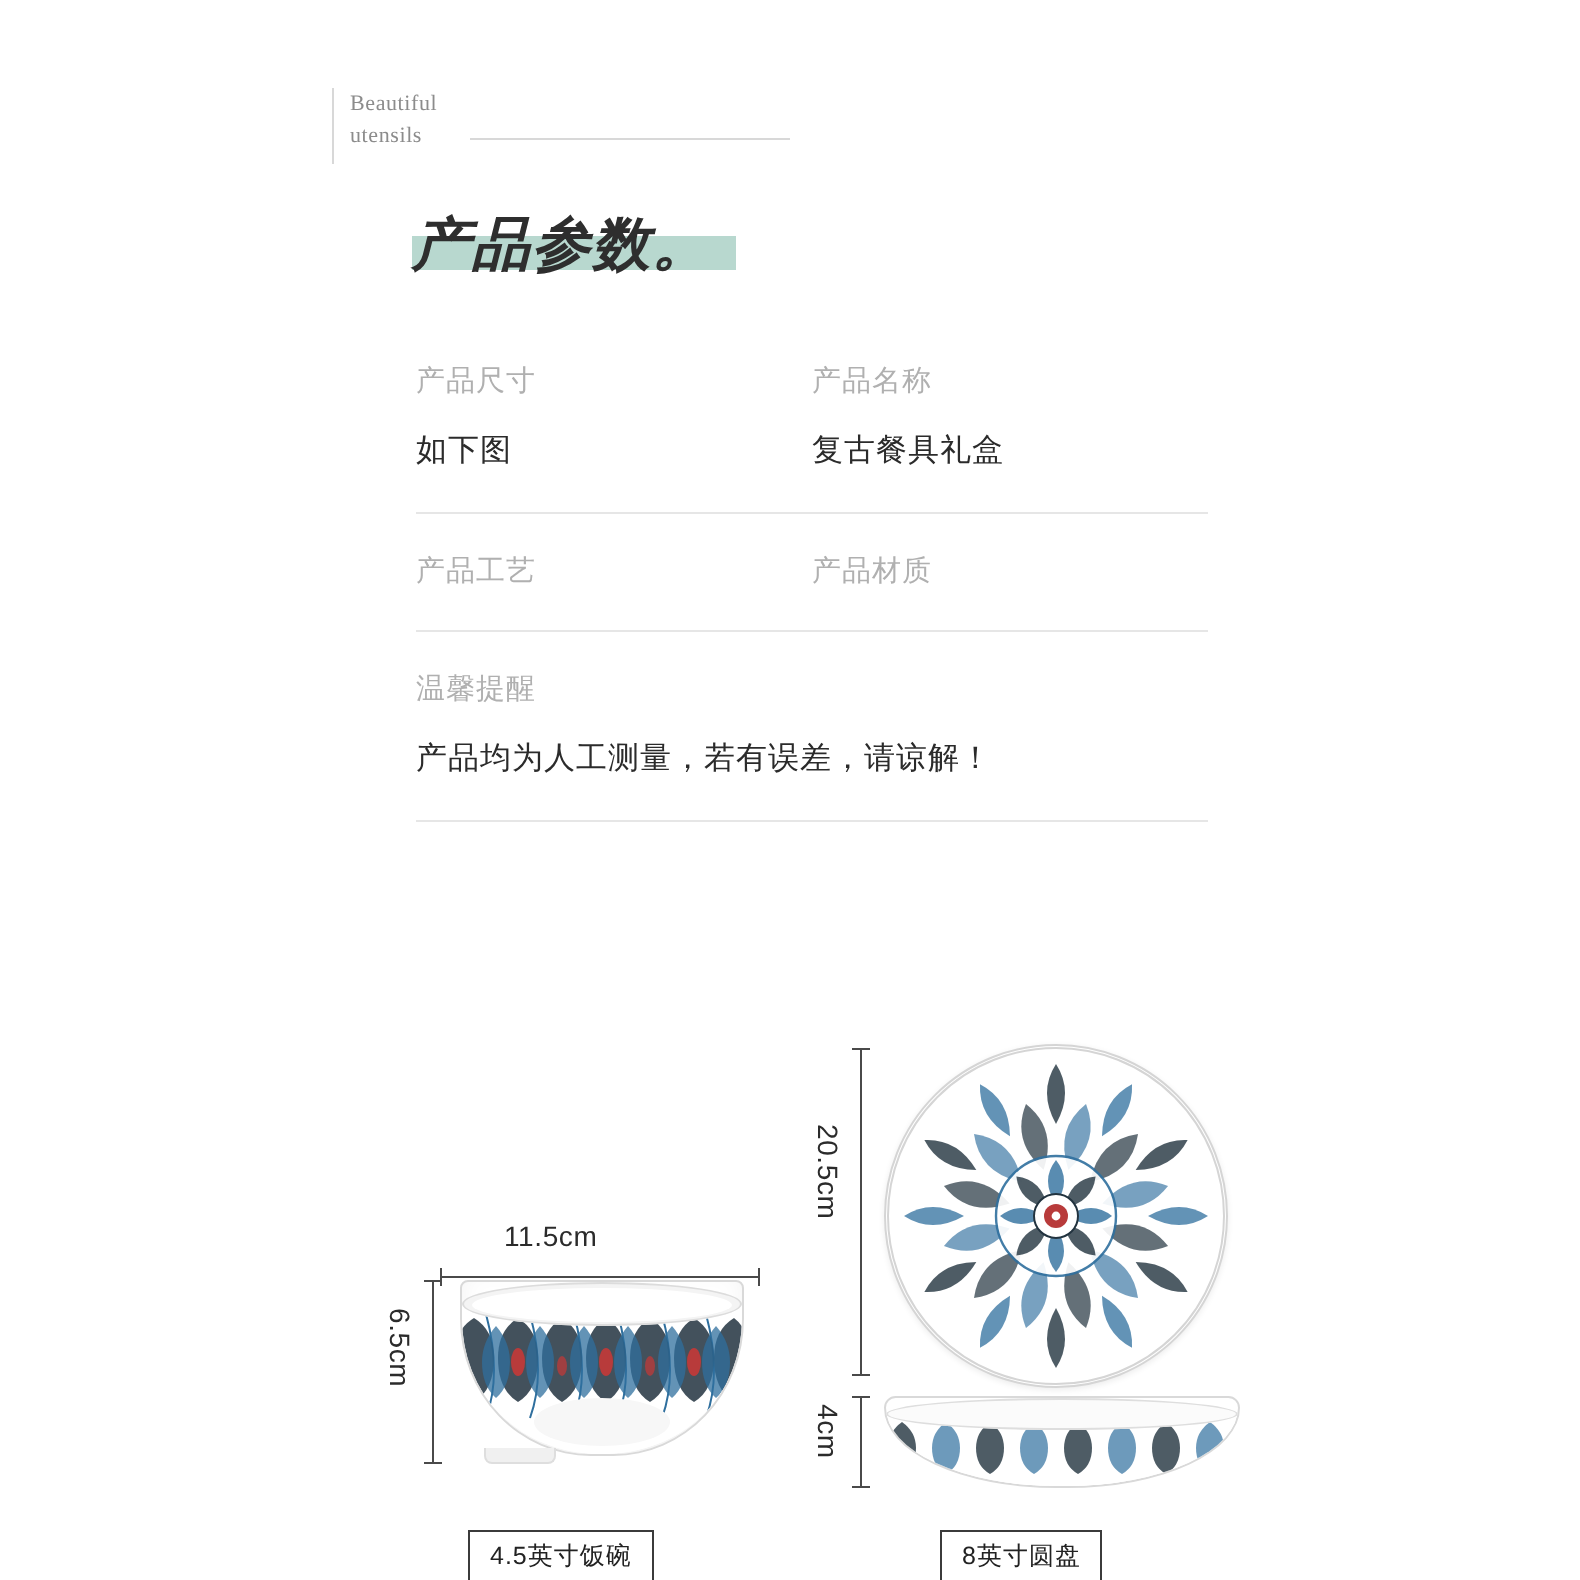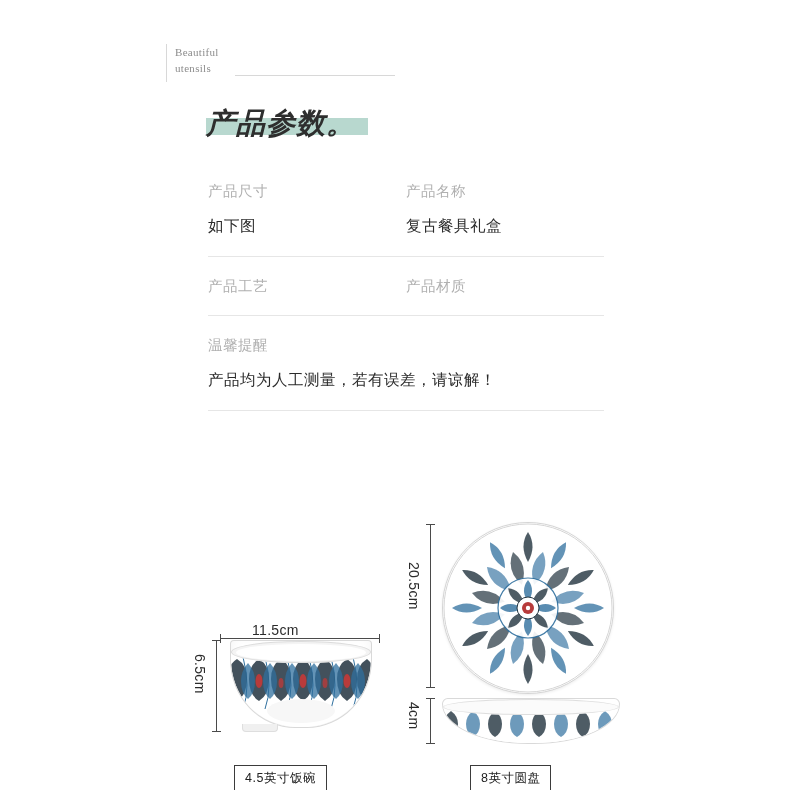--- a/index.html
+++ b/index.html
@@ -33,21 +33,21 @@
   .eyebrow .line1,
   .eyebrow .line2 {
     font-size: 11px;
     color: #8c8c8c;
     letter-spacing: 0.3px;
     line-height: 16px;
     font-family: "Liberation Serif", serif;
   }
   .eyebrow .line2row {
     display: flex;
-    align-items: flex-end;
+    align-items: center;
     gap: 24px;
   }
   .eyebrow .rule {
     flex: 0 0 160px;
     height: 1px;
     background: #d8d8d8;
     margin-top: 2px;
   }
   .eyebrow-left-bar {
     position: absolute;
@@ -208,21 +208,20 @@
     width: 1px;
     height: 9px;
     background: #4a4a4a;
   }
   .meas-label-h {
     position: absolute;
     font-size: 14px;
     color: #2b2b2b;
     letter-spacing: 0.3px;
     font-weight: 500;
-    margin-top: 12px;
   }
 
   .meas-v {
     position: absolute;
     display: flex;
     flex-direction: column;
     align-items: center;
   }
   .meas-v .bar {
     flex: 1;

